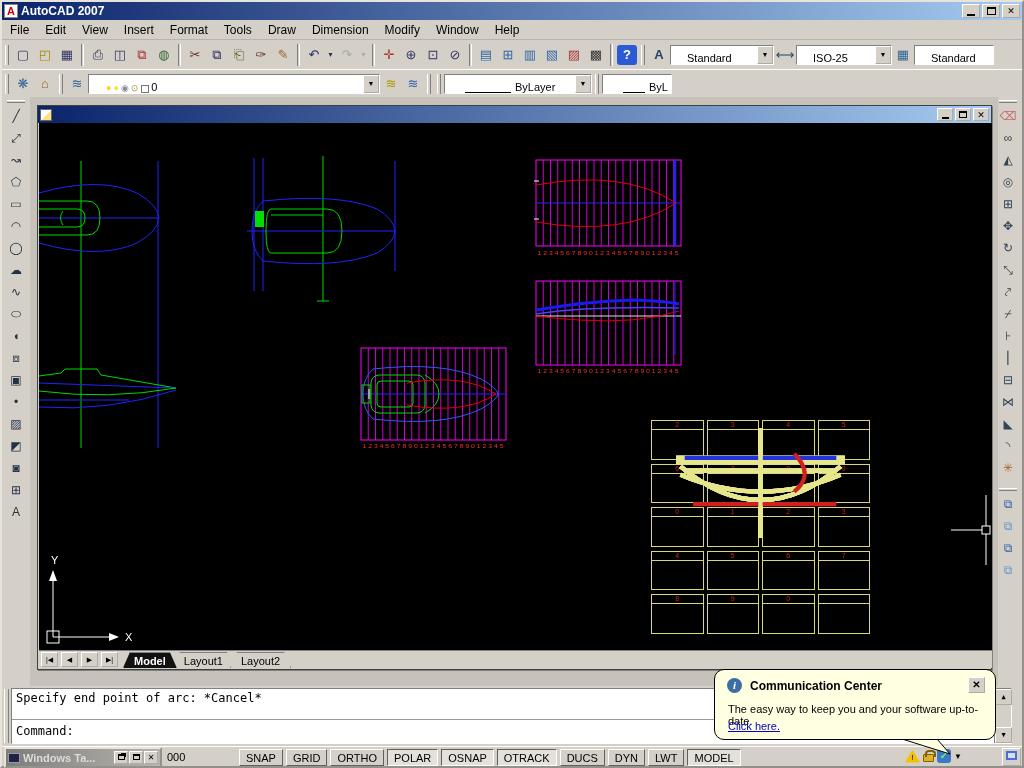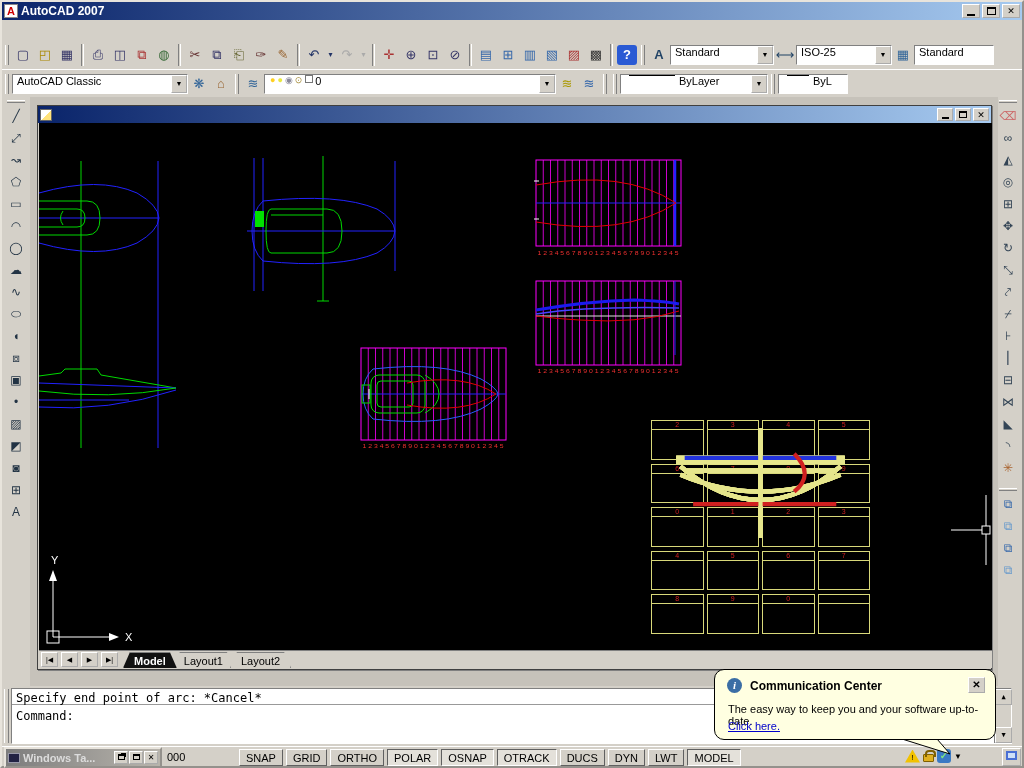--- a/index.html
+++ b/index.html
@@ -30,21 +30,21 @@
   .tbrow { position:absolute; left:0; width:1020px; height:28px; display:flex;
     align-items:center; overflow:hidden; }
   #tbrow1 { top:39px; } #tbrow2 { top:67px; border-top:1px solid #fff; }
   .tb-icon { width:22px; height:22px; line-height:21px; text-align:center; font-size:13px;
     color:#234; flex:0 0 auto; }
   .tb-icon.narrow { width:11px; font-size:8px; }
   .tb-icon.round { border-radius:3px; width:20px; height:20px; line-height:19px; margin:0 1px; font-weight:bold; }
   .tb-sep { width:3px; height:22px; border-left:1px solid #808080; border-right:1px solid #fff; margin:0 3px; flex:0 0 auto; }
   .grip { width:4px; height:20px; border-left:1px solid #fff; border-right:1px solid #808080; margin:0 3px; flex:0 0 auto; }
   .combo { height:20px; background:#fff; border:1px solid; border-color:#808080 #fff #fff #808080;
-    display:flex; align-items:flex-start; font-size:11px; padding-left:4px; flex:0 0 auto; overflow:hidden; white-space:nowrap; }
+    display:flex; align-items:flex-end; font-size:11px; padding-left:16px; flex:0 0 auto; overflow:hidden; white-space:nowrap; }
   .combo-arrow { margin-left:auto; width:16px; height:18px; background:#d4d0c8;
     border:1px outset #fff; font-size:7px; line-height:16px; text-align:center; flex:0 0 auto; }
   .mini { font-size:9px; margin:0 1px; flex:0 0 auto; }
   .sw { width:8px; height:8px; border:1px solid #777; background:#fff; display:inline-block; margin:0 2px; }
   .sw.yellow { background:#ffff00; border-color:#555; }
   .lt-line { display:inline-block; width:46px; border-top:1px solid #000; margin:0 4px; }
   .lt-line.short { width:22px; }
 
   
   .side-tb { position:absolute; top:95px; width:28px; display:flex; flex-direction:column; align-items:center; }
@@ -87,21 +87,21 @@
   .tab.active { background:#111; color:#fff; font-weight:bold; z-index:2; }
   .tabs-holder { display:flex; margin-left:8px; }
 
   
   .cmd-strip { position:absolute; left:0; top:684px; width:1020px; height:60px; background:#d4d0c8; }
   .cmd-grip { position:absolute; left:2px; top:3px; width:5px; height:54px;
     border-left:1px solid #fff; border-right:1px solid #808080; }
   .cmd-box { position:absolute; left:9px; top:2px; width:1001px; height:56px; background:#fff;
     border:1px solid; border-color:#808080 #fff #fff #808080;
     font-family:"DejaVu Sans Mono", monospace; font-size:12px; color:#000; }
-  .cmd-history { height:16px; border-bottom:1px solid #999; padding:2px 4px; }
+  .cmd-history { height:31px; border-bottom:1px solid #999; padding:2px 4px; }
   .cmd-input { padding:4px 4px; }
   .cmd-scroll { position:absolute; right:0; top:0; width:17px; height:54px; background:#d4d0c8; border-left:1px solid #808080; }
   .sbtn { width:17px; height:16px; background:#d4d0c8; border:1px outset #fff; font-size:7px;
     line-height:14px; text-align:center; color:#000; }
   .sbtn.down { position:absolute; bottom:0; }
 
   
   .statusbar { position:absolute; left:0; top:744px; width:1020px; height:20px; background:#d4d0c8;
     border-top:1px solid #fff; font-size:11px; }
   .coords { position:absolute; left:165px; top:4px; color:#000; }
@@ -160,20 +160,33 @@
       <div class="wbtn">
           <span class="minbar"></span>
         </div>
       <div class="wbtn">
           <span class="maxbox"></span>
         </div>
       <div class="wbtn">✕</div>
     </div>
   </div>
 
+  <div class="menubar">
+      <span class="menu-item">File</span>
+      <span class="menu-item">Edit</span>
+      <span class="menu-item">View</span>
+      <span class="menu-item">Insert</span>
+      <span class="menu-item">Format</span>
+      <span class="menu-item">Tools</span>
+      <span class="menu-item">Draw</span>
+      <span class="menu-item">Dimension</span>
+      <span class="menu-item">Modify</span>
+      <span class="menu-item">Window</span>
+      <span class="menu-item">Help</span>
+    </div>
 
   <div class="tbrow" id="tbrow1">
     <span class="grip"></span>
     <span style="display:flex;align-items:center">
         <div class="tb-icon" style="color: rgb(51, 51, 102);">▢</div>
         <div class="tb-icon" style="color: rgb(170, 136, 0);">◰</div>
         <div class="tb-icon" style="color: rgb(51, 51, 102);">▦</div>
         <span class="tb-sep"></span>
         <div class="tb-icon" style="color: rgb(51, 51, 102);">⎙</div>
         <div class="tb-icon" style="color: rgb(51, 51, 102);">◫</div>
@@ -217,24 +230,20 @@
       <span class="combo-arrow">▼</span>
     </div>
     <div class="tb-icon" style="color:#369">▦</div>
     <div class="combo" style="width:80px">
       <span>Standard</span>
     </div>
   </div>
 
   <div class="tbrow" id="tbrow2">
     <span class="grip"></span>
-    <div class="combo" style="width:176px">
-      <span>AutoCAD Classic</span>
-      <span class="combo-arrow">▼</span>
-    </div>
     <span style="display:flex;align-items:center">
         <div class="tb-icon" style="color: rgb(51, 102, 153);">❋</div>
         <div class="tb-icon" style="color: rgb(153, 102, 51);">⌂</div>
       </span>
     <span class="grip"></span>
     <div class="tb-icon" style="color:#369">≋</div>
     <div class="combo" style="width:292px">
       <span class="mini" style="color:#ffd020">●</span>
       <span class="mini" style="color:#e8e840">●</span>
       <span class="mini" style="color:#8a8a9a">◉</span>

